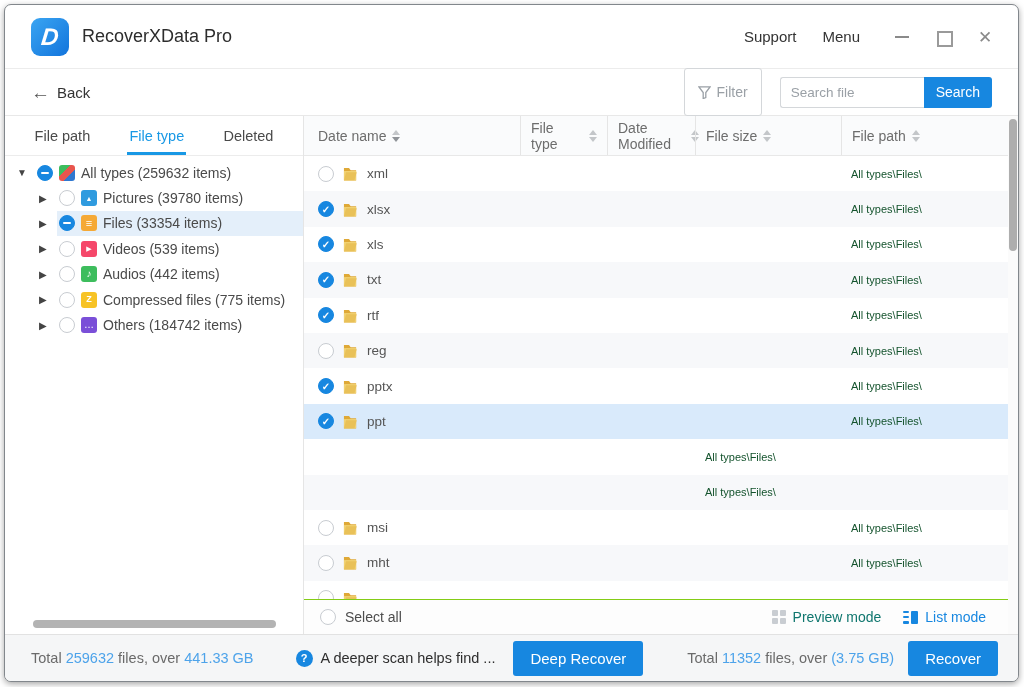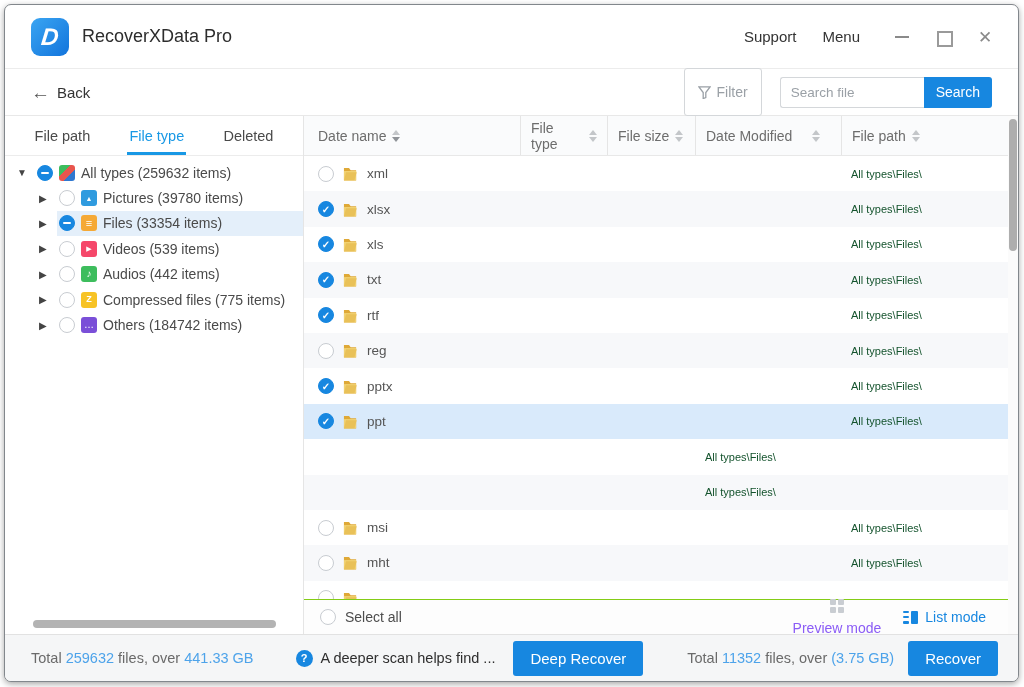--- a/index.html
+++ b/index.html
@@ -88,21 +88,21 @@
   .tfoot { height:35px; flex:none; border-top:1px solid #84cc16; background:#fdfdfd; display:flex; align-items:center; padding:0 16px; font-size:14px; color:#4d4d4d; }
   .select-all { display:flex; align-items:center; gap:9px; }
   .tfoot-right { margin-left:auto; display:flex; align-items:center; gap:22px; padding-right:16px; }
   .mode { display:flex; align-items:center; gap:7px; }
   .grid-icon { width:14px; height:14px; display:grid; grid-template-columns:1fr 1fr; gap:2px; }
   .grid-icon i { background:#c9cdd2; border-radius:1px; }
   .list-icon { width:15px; height:13px; display:flex; gap:2px; }
   .list-lines { flex:1; display:flex; flex-direction:column; justify-content:space-between; }
   .list-lines i { height:2.2px; background:#1787e0; border-radius:1px; }
   .list-block { width:7px; background:#1787e0; border-radius:1px; }
-  .mode-preview { color:#8b5cf6;flex-direction:column; } .mode-list { color:#1787e0; }
+  .mode-preview { color:#0f766e; } .mode-list { color:#1787e0; }
   
   .statusbar { height:47px; flex:none; border-top:1px solid #e2e2e2; background:#f5f6f7; display:flex; align-items:center; padding:0 20px 0 26px; }
   .total-text { font-size:14.5px; color:#6a6a6a; white-space:nowrap; }
   .total-text .num { color:#4da3ea; }
   .hint-group { display:flex; align-items:center; gap:8px; margin-left:42px; }
   .help-icon { width:17px; height:17px; border-radius:50%; background:#1787e0; color:#fff; display:flex; align-items:center; justify-content:center; font-size:11px; font-weight:bold; flex:none; }
   .help-icon::after { content:"?"; }
   .hint-text { font-size:14.5px; color:#2e2e2e; white-space:nowrap; }
   .blue-btn { height:35px; padding:0 17px; background:#1787e0; color:#fff; font-size:15px; border:none; border-radius:3px; white-space:nowrap; }
   .deep-btn { margin-left:10px; }
@@ -225,29 +225,29 @@
             </span>
         </div>
         <div class="th">
           <span>File type</span>
           <span class="sort">
               <i class="up"></i>
               <i class="dn"></i>
             </span>
         </div>
         <div class="th">
+          <span>Date Modified</span>
+          <span class="sort" style="margin-left:14px">
+              <i class="up"></i>
+              <i class="dn"></i>
+            </span>
+        </div>
+        <div class="th">
           <span>File size</span>
           <span class="sort">
-              <i class="up"></i>
-              <i class="dn"></i>
-            </span>
-        </div>
-        <div class="th">
-          <span>Date Modified</span>
-          <span class="sort" style="margin-left:14px">
               <i class="up"></i>
               <i class="dn"></i>
             </span>
         </div>
         <div class="th">
           <span>File path</span>
           <span class="sort">
               <i class="up"></i>
               <i class="dn"></i>
             </span>

